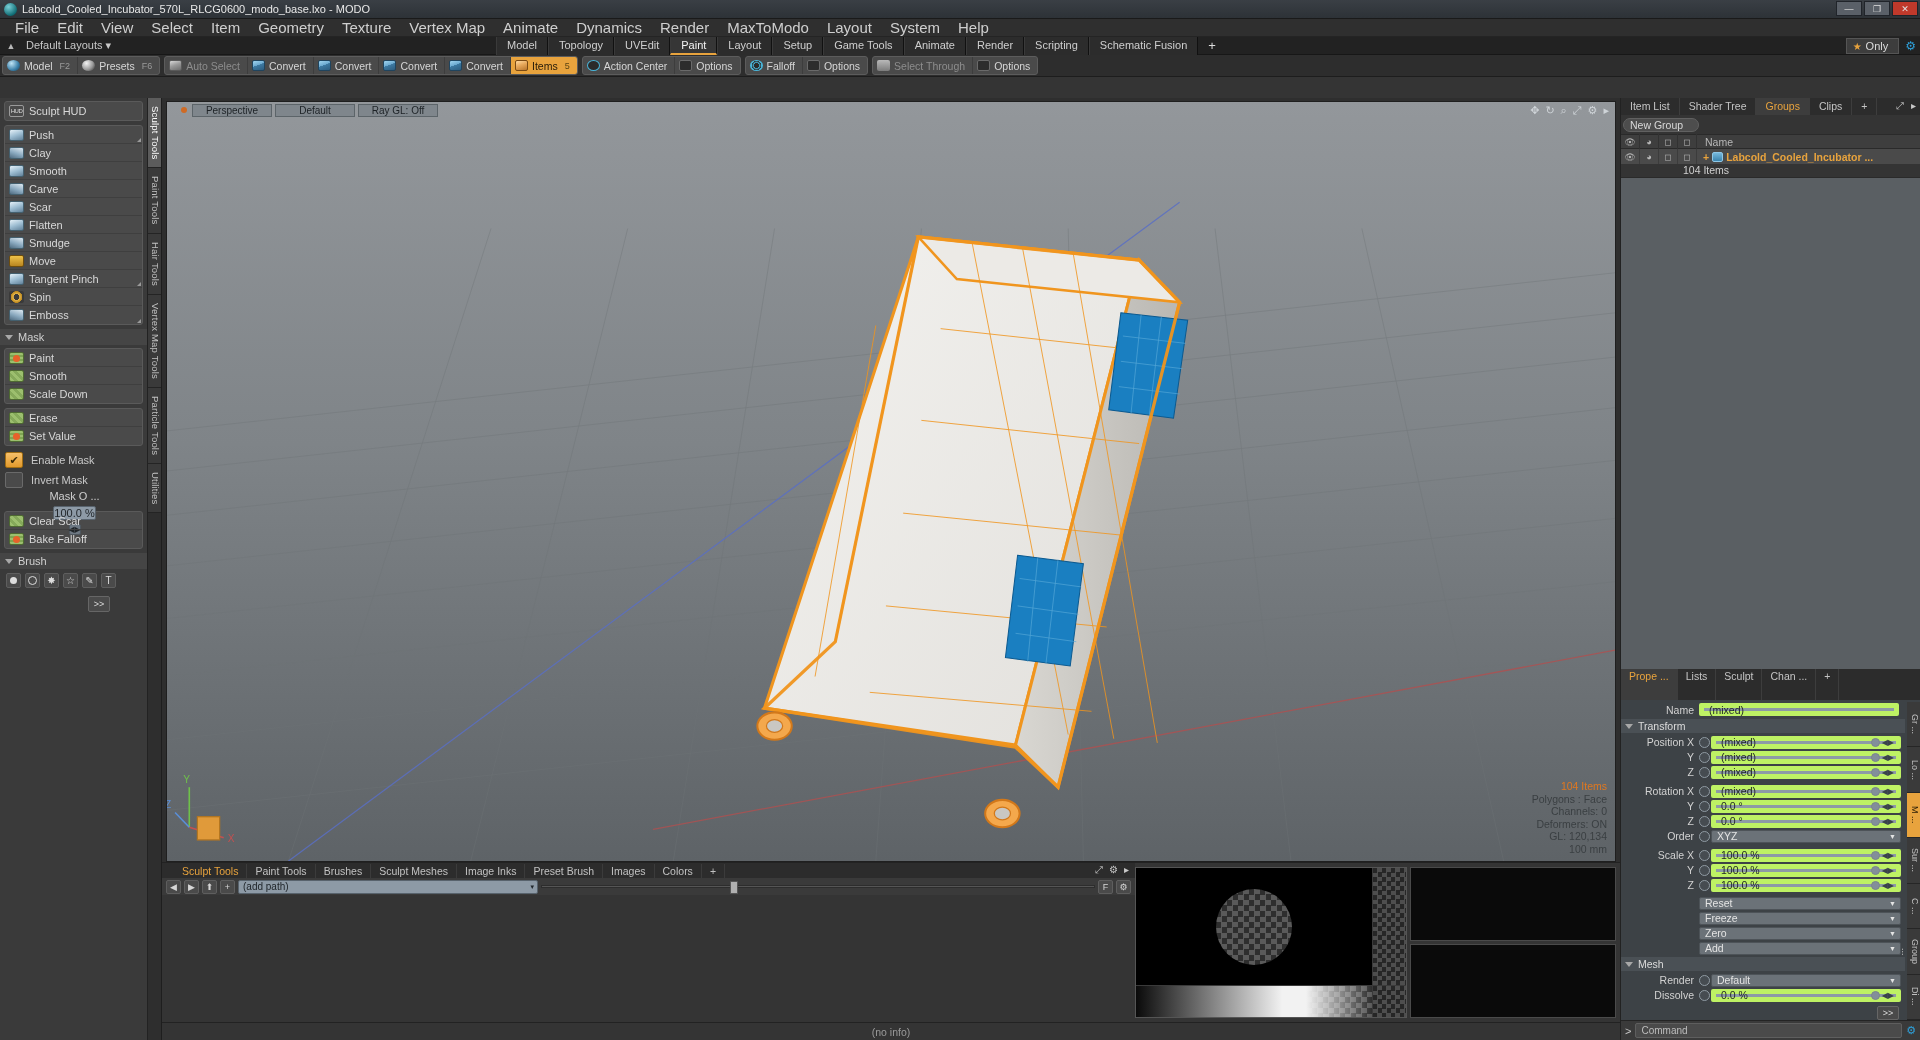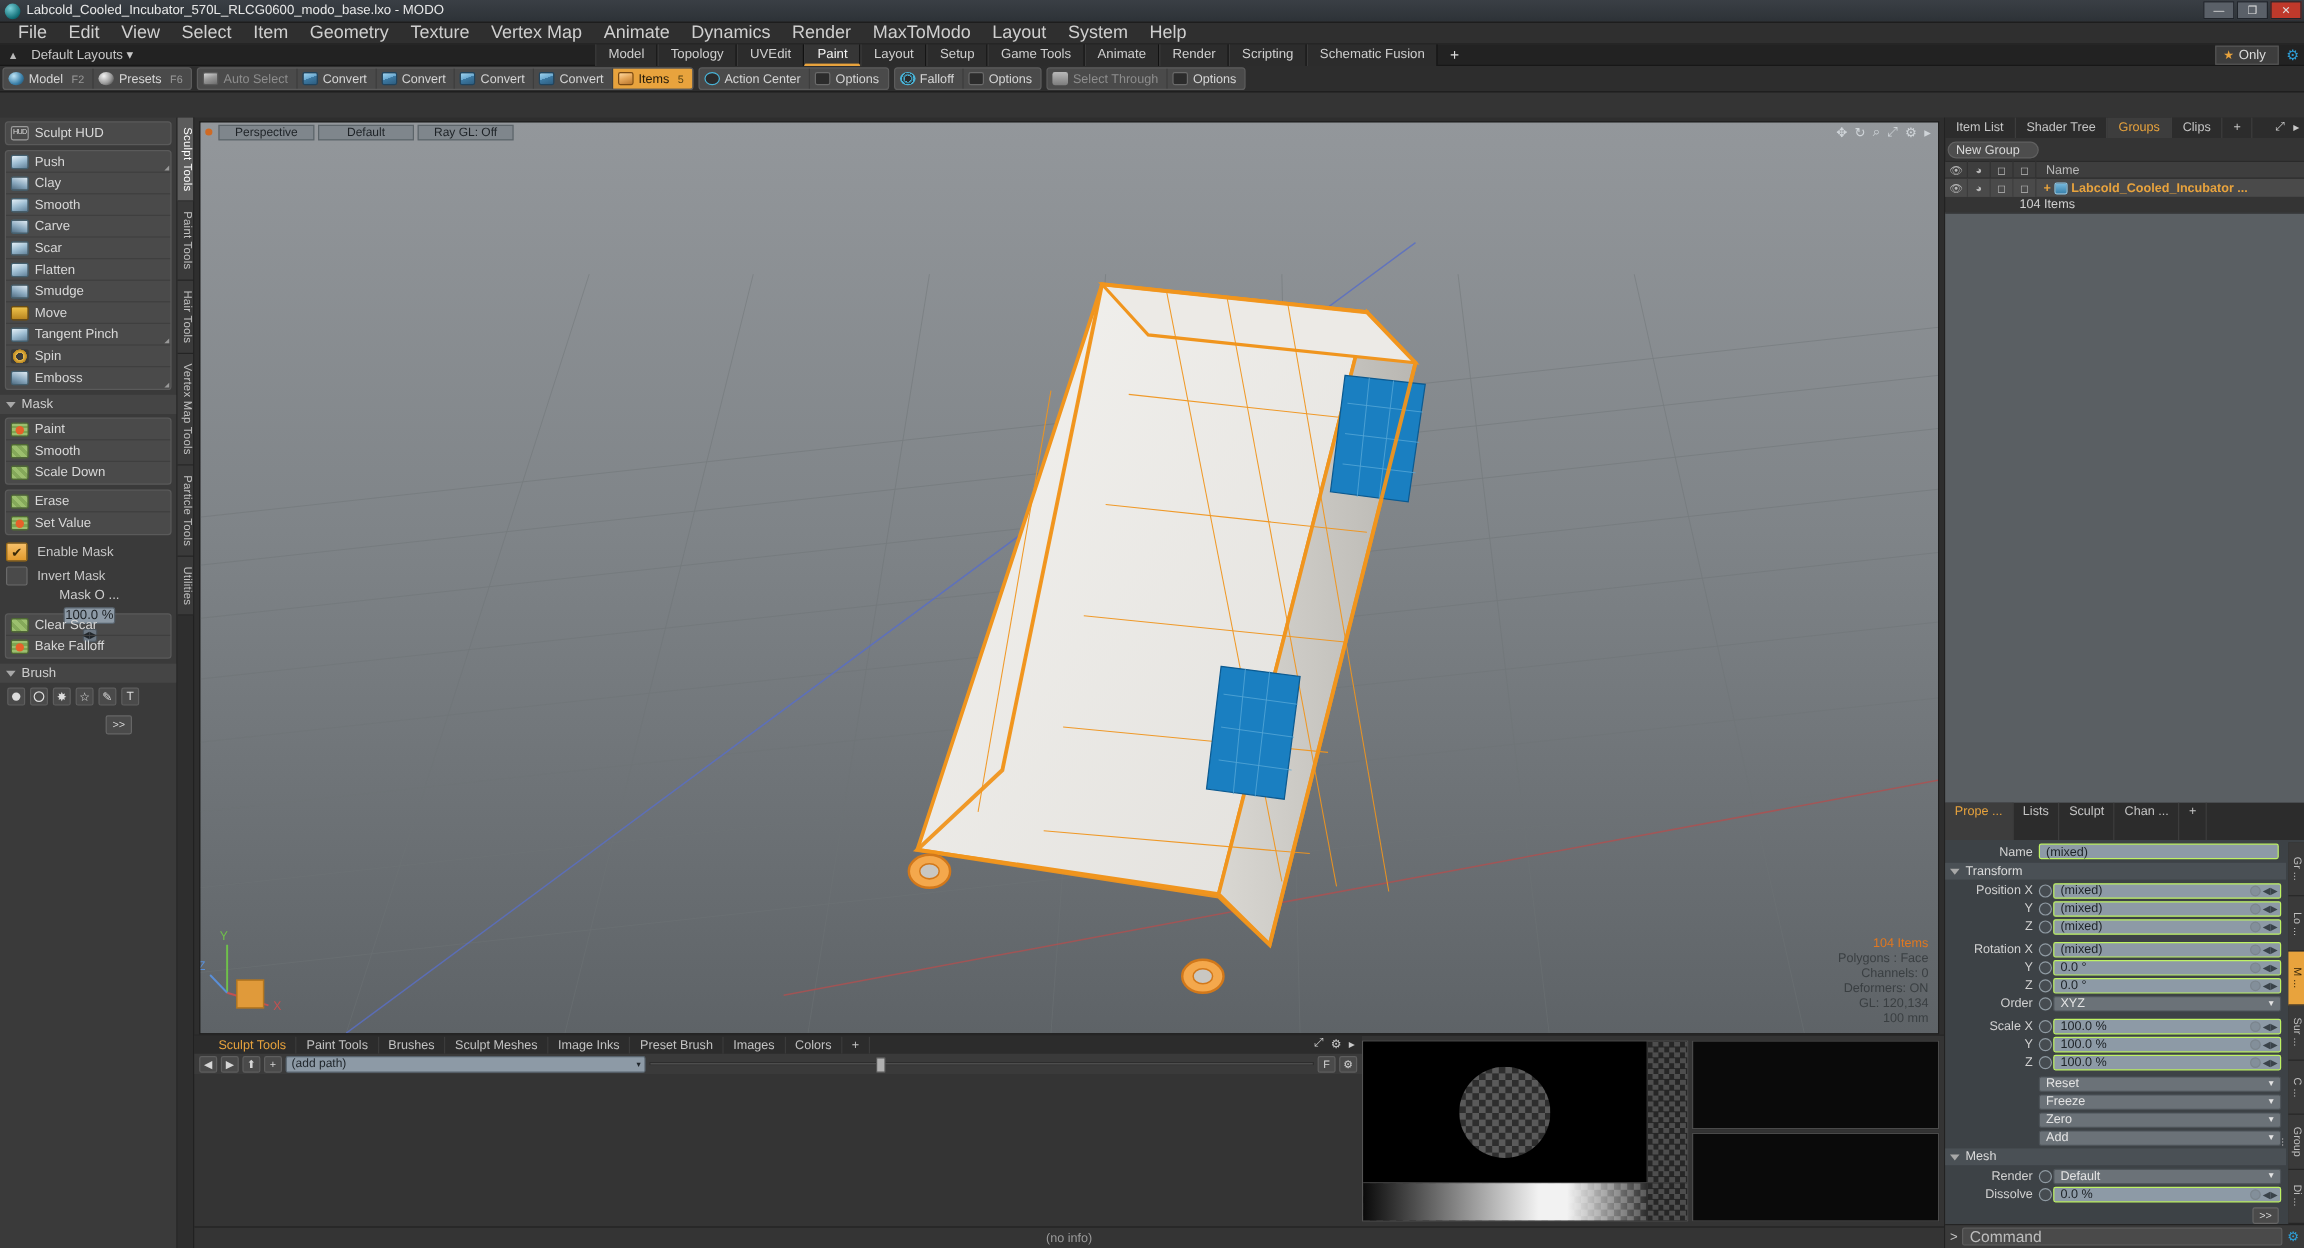--- a/index.html
+++ b/index.html
@@ -156,21 +156,21 @@
 
   
   .center{ flex:1; display:flex; flex-direction:column; min-width:0; }
   .viewport-wrap{ flex:1; position:relative; background:#2e2e2e; padding:3px 4px 0 4px; }
   .viewport{
     position:relative; width:100%; height:100%;
     background:linear-gradient(#8e9296 0%,#7e8388 35%,#6f7478 70%,#63686c 100%);
     border:1px solid #1f1f1f; overflow:hidden;
   }
   .vp-header{ position:absolute; top:0;left:0;right:0; height:16px; display:flex; align-items:center;
-    gap:0; padding-left:4px; }
+    gap:0; padding-left:14px; }
   .vp-dot{ width:6px;height:6px;border-radius:50%;background:#cf6a24; margin-right:5px;}
   .vp-drop{ background:#7f868c; border:1px solid #5c6469; height:13px; min-width:80px;
     display:flex;align-items:center;justify-content:center; font-size:10px; color:#1d2226;
     margin-right:3px; padding:0 6px;}
   .vp-tools{ position:absolute; top:2px; right:6px; display:flex; gap:6px; color:#cfd4d8; font-size:11px;}
   .vp-stats{ position:absolute; right:8px; bottom:6px; text-align:right; font-size:10.5px; line-height:12.5px;}
   .vp-stats .o{ color:#e07820; }
   .vp-stats .g{ color:#3a3f42; }
 
   .grid-svg{ position:absolute; inset:0; width:100%; height:100%; }
@@ -251,39 +251,39 @@
   .prop-tabs{ height:31px; display:flex; background:#2c2c2c; align-items:stretch; position:relative;}
   .prop-tab{ padding:0 8px; line-height:15px; font-size:10.5px; color:#c5c5c5;
      border-right:1px solid #3d3d3d;}
   .prop-tab.active{ color:#e8a33d; background:#3d3d3d;}
   .prop-body{ flex:1; background:#3d4246; padding:2px 0 0 0; position:relative; display:flex;}
   .prop-main{ flex:1; padding-right:2px;}
   .prow{ height:14px; display:flex; align-items:center; margin-bottom:1px; }
   .plabel{ width:78px; text-align:right; padding-right:5px; font-size:10.5px; color:#d2d2d2;}
   .pradio{ width:11px;height:11px;border-radius:50%;border:1.5px solid #8f9aa2;background:#464c51;
      flex:0 0 auto; margin-right:1px;}
-  .pfield{ flex:1; height:13px; background:#8d9aa6; border:1px solid #bef264; border-radius:2px;
+  .pfield{ flex:1; height:13px; background:#8d9aa6; border:5px solid #bef264; border-radius:2px;
      display:flex;align-items:center; padding-left:5px; font-size:10.5px; color:#1e2327; position:relative;}
   .pfield .ghost{ position:absolute; right:16px; width:9px;height:9px;border-radius:50%;
      border:1px solid #7b858d; background:#838f9a;}
   .pfield .arrows{ position:absolute; right:2px; font-size:8px; color:#3a434a;}
   .pdrop{ flex:1; height:13px; background:#6b7278; border:1px solid #4d5358; border-radius:2px;
      display:flex;align-items:center; padding-left:5px; font-size:10.5px; color:#e4e4e4; position:relative;}
   .pdrop .cv{ position:absolute; right:4px; font-size:7px;}
   .psection{ height:14px; display:flex;align-items:center; gap:5px; padding-left:4px;
      background:#4a5055; font-size:10.5px; color:#dcdcdc; margin:2px 0;}
   .namerow{ height:15px; display:flex; align-items:center; margin-bottom:2px;}
   .rp-vtabs{ width:13px; background:#2e2e2e; display:flex; flex-direction:column;}
   .rvtab{ writing-mode:vertical-rl; font-size:9px; color:#c0c0c0; background:#3a3a3a;
      border-bottom:1px solid #262626; padding:6px 0; text-align:center; flex:1;}
   .rvtab.active{ background:#e8a33d; color:#2b1f06;}
   .cmdbar{ height:20px; background:#3a3a3a; border-top:1px solid #242424;
      display:flex; align-items:center; gap:4px; padding:0 4px;}
   .cmdfield{ flex:1; height:15px; background:#4a4a4a; border:1px solid #5e5e5e; border-radius:2px;
-     display:flex;align-items:center; padding-left:5px; font-size:13px; color:#bdbdbd;}
+     display:flex;align-items:center; padding-left:5px; font-size:10px; color:#bdbdbd;}
 </style>
 </head>
 <body>
 
 <div class="app">
 
   <div class="titlebar">
     <div class="tb-icon"></div>
     <div class="tb-title">Labcold_Cooled_Incubator_570L_RLCG0600_modo_base.lxo - MODO</div>
     <div class="tb-btns">

